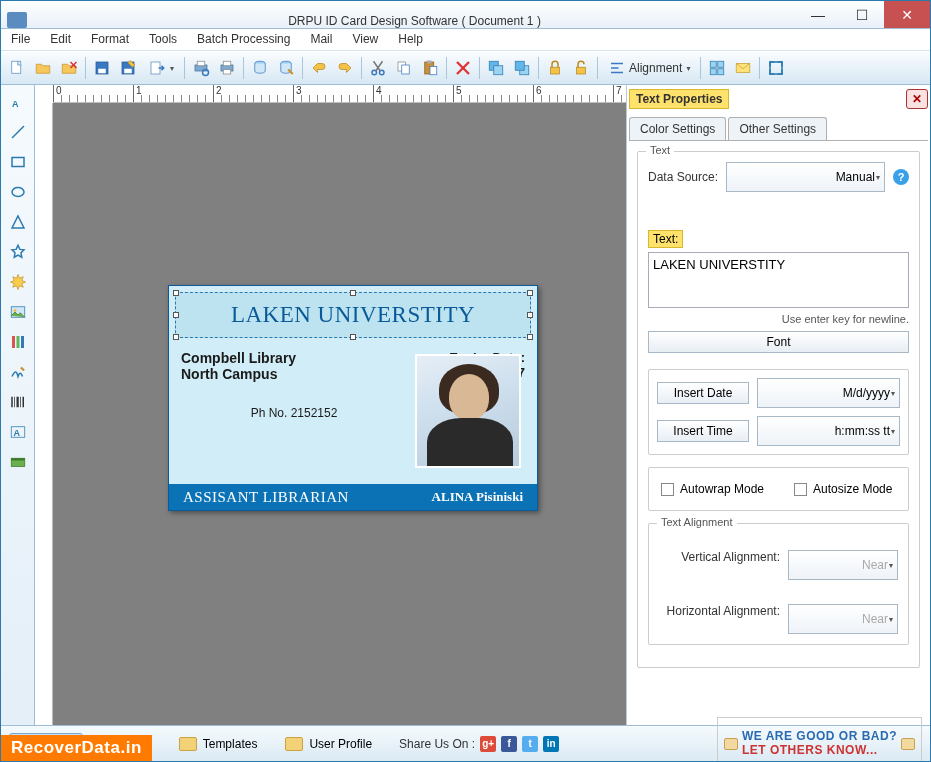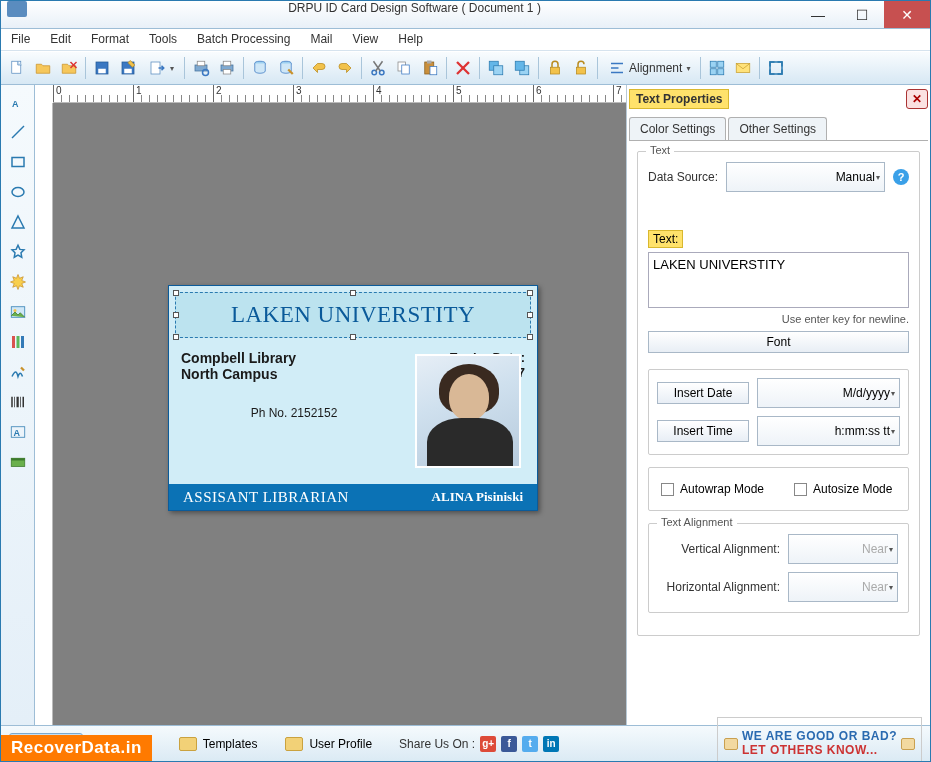--- a/index.html
+++ b/index.html
@@ -1,19 +1,19 @@
 <!DOCTYPE html>
 <html><head>
 <meta charset="utf-8">
 <style>
 * { margin: 0; padding: 0; box-sizing: border-box; font-family: "Segoe UI", Tahoma, sans-serif; font-size: 12px; }
 body { background: #fff; width: 931px; height: 762px; overflow: hidden; display: flex; flex-direction: column; border: 1px solid #2a7ab0; position: relative; }
 
 
-.titlebar { height: 28px; background: linear-gradient(#fff, #e8f0f8); display: flex; align-items: flex-start; border-bottom: 1px solid #9dbdd6; }
+.titlebar { height: 28px; background: linear-gradient(#fff, #e8f0f8); display: flex; align-items: flex-end; border-bottom: 1px solid #9dbdd6; }
 .titlebar-icon { width: 20px; height: 16px; margin: 0 6px; background: #5a8cbf; border-radius: 2px; }
 .titlebar-title { flex: 1; text-align: center; color: #333; font-size: 12px; }
 .window-controls { display: flex; height: 100%; }
 .window-btn { width: 44px; display: flex; align-items: center; justify-content: center; font-size: 14px; color: #333; cursor: pointer; }
 .window-btn.close { background: #c75050; color: #fff; width: 46px; }
 
 
 .menubar { height: 22px; background: #fff; display: flex; align-items: stretch; border-bottom: 1px solid #d6e3ee; }
 .menu-item { padding: 3px 10px; color: #333; cursor: pointer; }
 
@@ -76,21 +76,21 @@
 .sel { border: 1px solid #a9b8c7; height: 30px; background: linear-gradient(#fff,#eef3f8); padding: 0 4px; display:flex;align-items:center;justify-content:flex-end;min-width:110px; cursor:pointer;}
 .help-icon { width: 16px; height: 16px; border-radius: 50%; background: #3aa0e8; color: #fff; display: flex; align-items: center; justify-content: center; font-size: 11px; font-weight: bold; }
 .text-lbl-hl { background: #ffe26b; border:1px solid #d9b82f; padding: 1px 4px; display: inline-block; margin-bottom: 4px; }
 .textarea { width: 100%; height: 56px; border: 1px solid #aab; resize: none; font-size: 13px; padding: 4px; }
 .smallnote { font-size: 11px; color: #555; text-align: right; margin-top: 2px; }
 .btn { border: 1px solid #a9b8c7; background: linear-gradient(#fff,#e8eef5); padding: 3px 14px; cursor: pointer; min-width:80px; text-align:center;}
 .check-row { display: flex; gap: 30px; padding: 6px 4px; }
 .chk { display: flex; align-items: center; gap: 6px; }
 .chkbox { width: 13px; height: 13px; border: 1px solid #888; background: #fff; }
 .disabled { color: #aaa; }
-.disabled .sel { color:#aaa; }
+.disabled .sel { color:#aaa;margin-top:16px; }
 
 
 .bottombar { height: 36px; background: linear-gradient(#f5fafd, #dbeaf4); border-top: 1px solid #9dbdd6; display: flex; align-items: center; padding: 0 8px; gap: 6px; }
 .bb-btn { display: flex; align-items: center; gap: 6px; padding: 3px 10px; border: 1px solid transparent; border-radius: 3px; cursor: pointer; }
 .bb-btn.active { background: #c3ddf1; border-color: #7aa9cf; }
 .bb-icon { width: 18px; height: 14px; background: #f2d177; border: 1px solid #caa23f; border-radius: 2px; position:relative;}
 .bb-icon.front::after{content:"";position:absolute;right:-5px;top:2px;border:4px solid transparent;border-left-color:#2a8ad8;}
 .bb-icon.back::before{content:"";position:absolute;left:-5px;top:2px;border:4px solid transparent;border-right-color:#888;}
 .share { margin-left: 10px; display: flex; align-items: center; gap: 5px; }
 .share-label { font-size: 12px; color: #333; }

